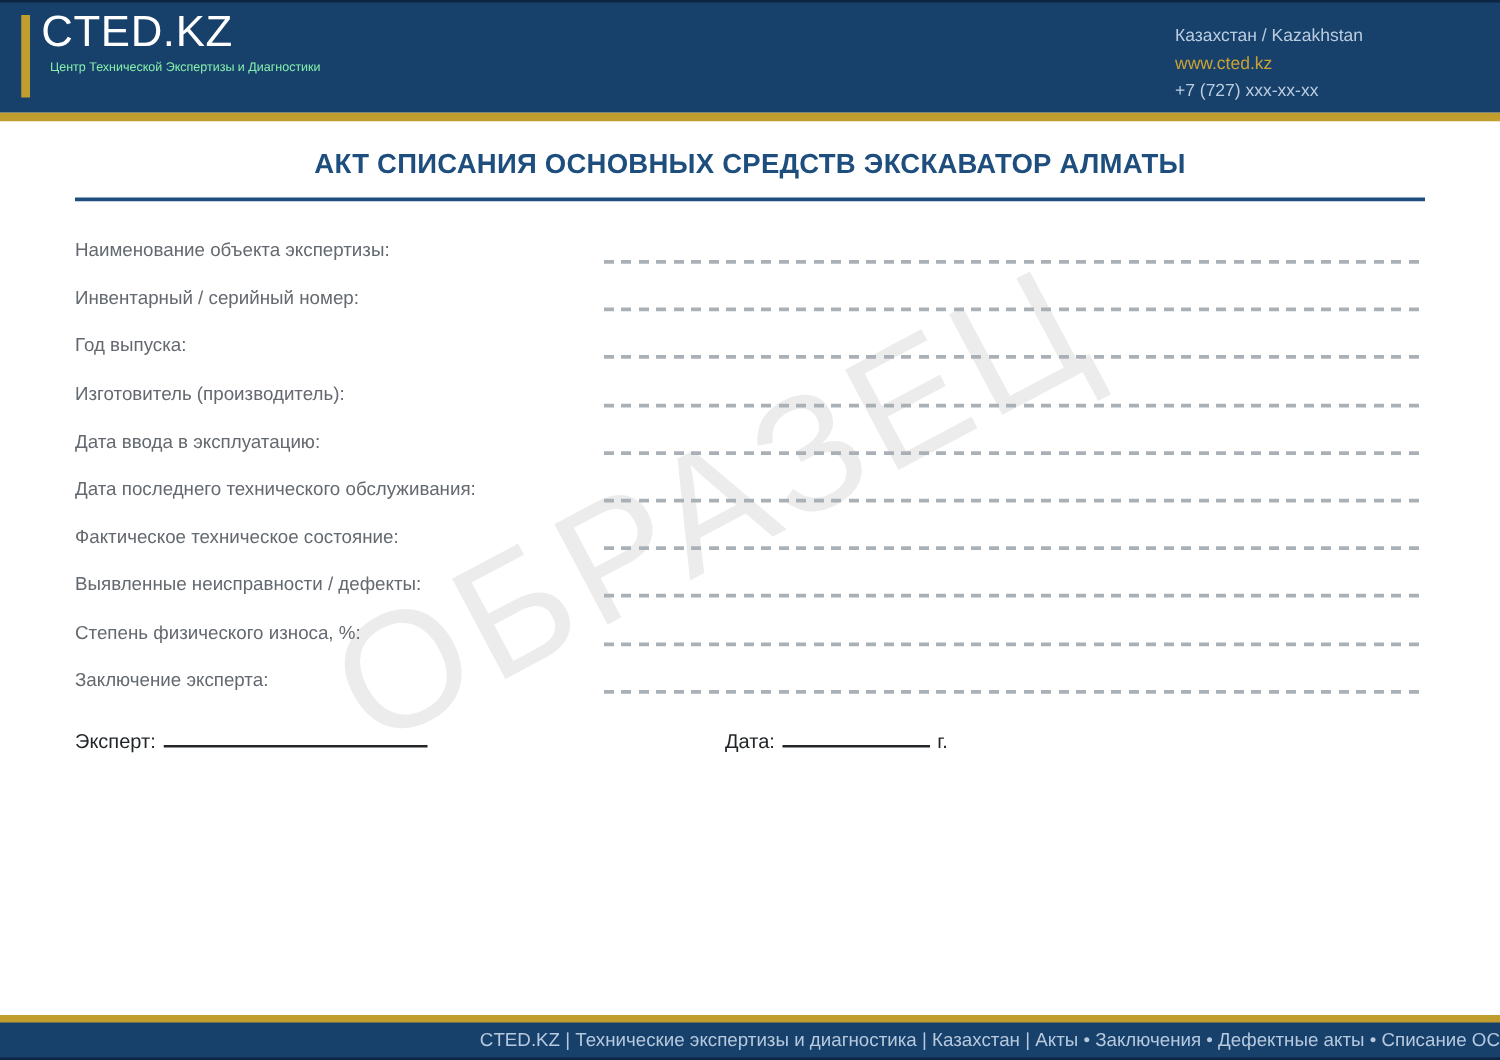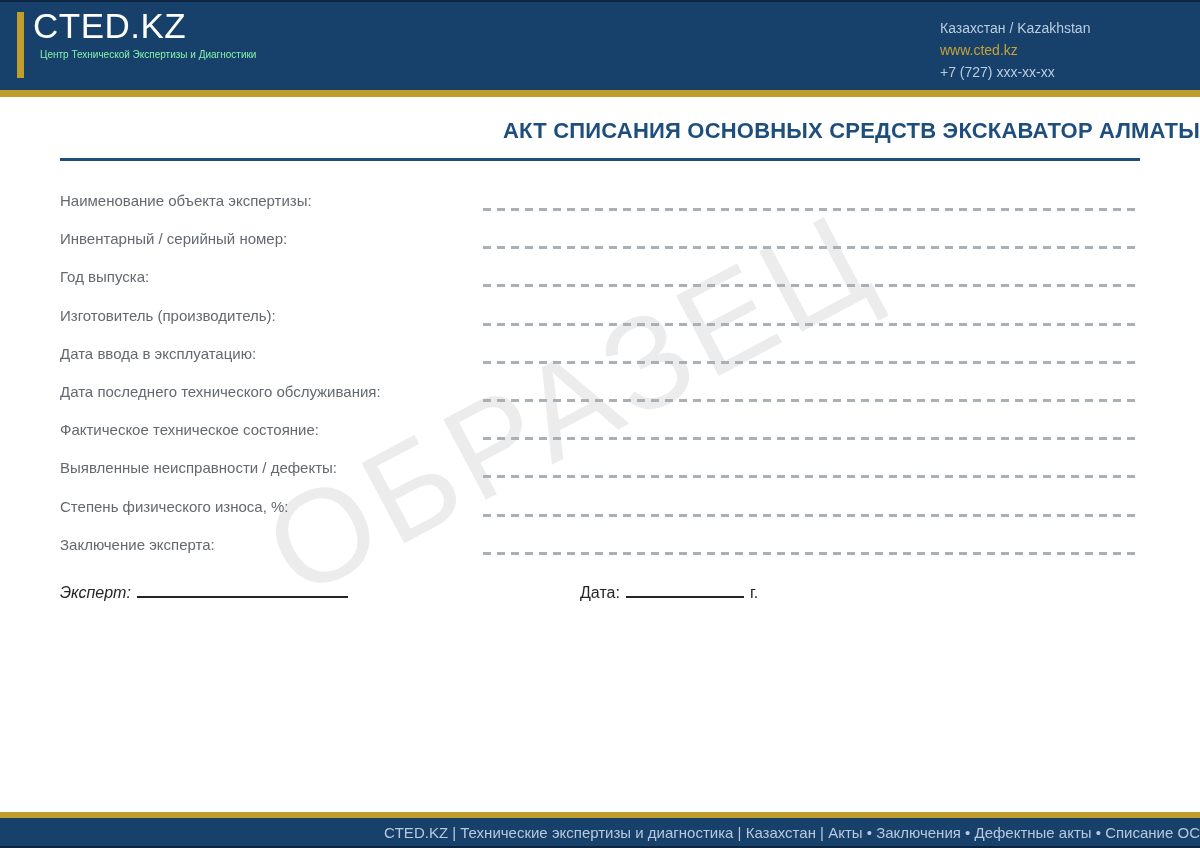--- a/index.html
+++ b/index.html
@@ -60,21 +60,21 @@
     display: block;
   }
   .gold-bar {
     height: 7px;
     background: #c19d2e;
   }
 
   
   .doc-title {
     margin-top: 21px;
-    text-align: right;
+    text-align: center;
     font-size: 22px;
     font-weight: bold;
     color: #1d4e7e;
     letter-spacing: 0.2px;
   }
   .title-rule {
     height: 3px;
     background: #1d4e7e;
     margin: 14px 60px 0 60px;
   }
@@ -132,21 +132,20 @@
     color: #232629;
   }
   .sig-row {
     display: flex;
     padding-left: 60px;
     margin-bottom: 13px;
     align-items: baseline;
   }
   .sig-left {
     width: 520px;
-    font-style: italic;
   }
   .u-line {
     display: inline-block;
     height: 14px;
     border-bottom: 2px solid #232629;
     margin-left: 6px;
   }
   .u-expert   { width: 211px; }
   .u-position { width: 193px; }
   .u-date     { width: 118px; margin-right: 6px; }

